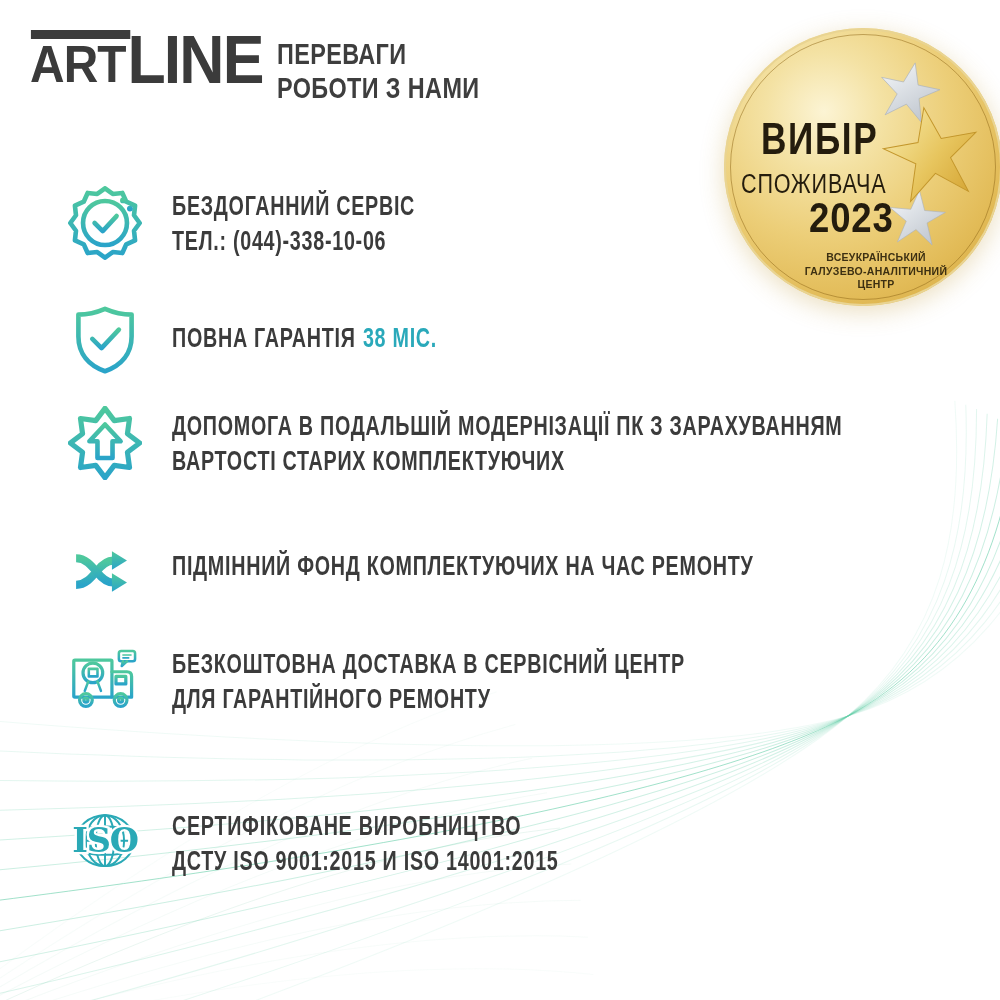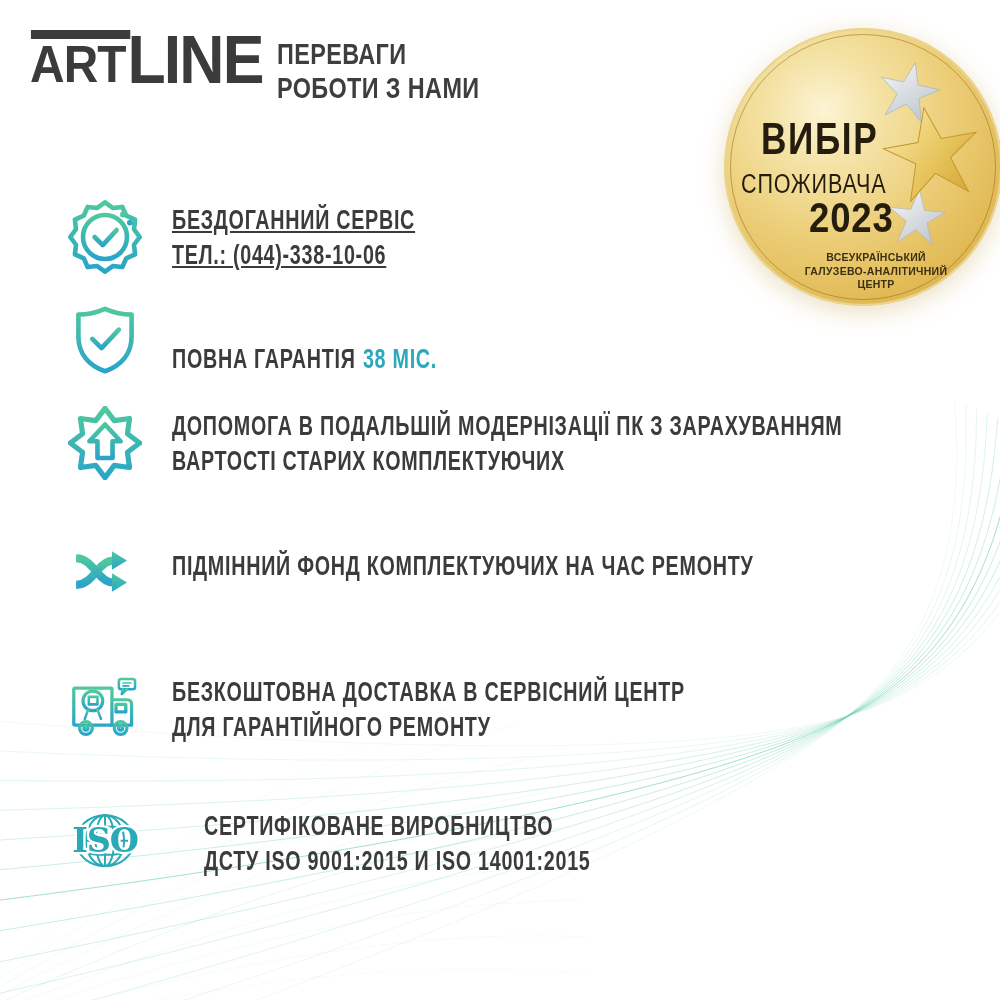--- a/index.html
+++ b/index.html
@@ -21,26 +21,26 @@
   .title { position:absolute; left:277px; top:37px; font-size:30px; font-weight:700;
            line-height:34px; letter-spacing:0.5px; color:#3e3e3e; white-space:nowrap;
            transform:scaleX(0.78); transform-origin:0 0; z-index:2; }
   
   .benefit { position:absolute; left:68px; display:flex; z-index:2; }
   .bicon { width:74px; height:74px; flex:0 0 74px; margin-right:30px; }
   .btext { font-size:27px; font-weight:700; color:#3b3b3b; line-height:35px;
            letter-spacing:1px; white-space:nowrap;
            transform:scaleX(0.73); transform-origin:0 0; }
   .accent { color:#2aa9ba; padding-left:10px; }
-  .b1 { top:200px;text-decoration:underline; } .b1 .btext { margin-top:3px; }
-  .b2 { top:303px;align-items:flex-end; } .b2 .btext { margin-top:18px; }
+  .b1 { top:186px; } .b1 .btext { margin-top:3px; }
+  .b2 { top:303px; } .b2 .btext { margin-top:18px; }
   .b3 { top:406px; } .b3 .btext { margin-top:3px; }
   .b4 { top:534px;text-align:right; } .b4 .btext { margin-top:15px; }
-  .b5 { top:672px; } .b5 .btext { margin-top:3px; }
-  .b6 { top:806px;gap:32px; } .b6 .btext { margin-top:3px; }
+  .b5 { top:644px; } .b5 .btext { margin-top:3px; }
+  .b6 { top:806px; } .b6 .btext { margin-top:3px; }
   
   .medal { position:absolute; left:724px; top:28px; width:278px; height:278px;
            border-radius:50%; z-index:1;
            background:radial-gradient(circle at 36% 30%, #fcf4d4 0%, #f4e2a4 22%, #ecce78 48%, #e2bb57 72%, #d0a136 100%);
            box-shadow:0 6px 24px rgba(190,150,50,.30), inset 0 0 0 2px #e9d492; }
   .medal::before { content:""; position:absolute; inset:6px; border-radius:50%;
                    border:1.5px solid rgba(140,100,20,.5); }
   .medal-l1 { position:absolute; left:37px; top:86px; font-size:44px; font-weight:700;
               color:#241c0d; letter-spacing:2px; transform:scaleX(0.8); transform-origin:0 0; }
   .medal-l2 { position:absolute; left:17px; top:141px; font-size:27px; font-weight:400;

